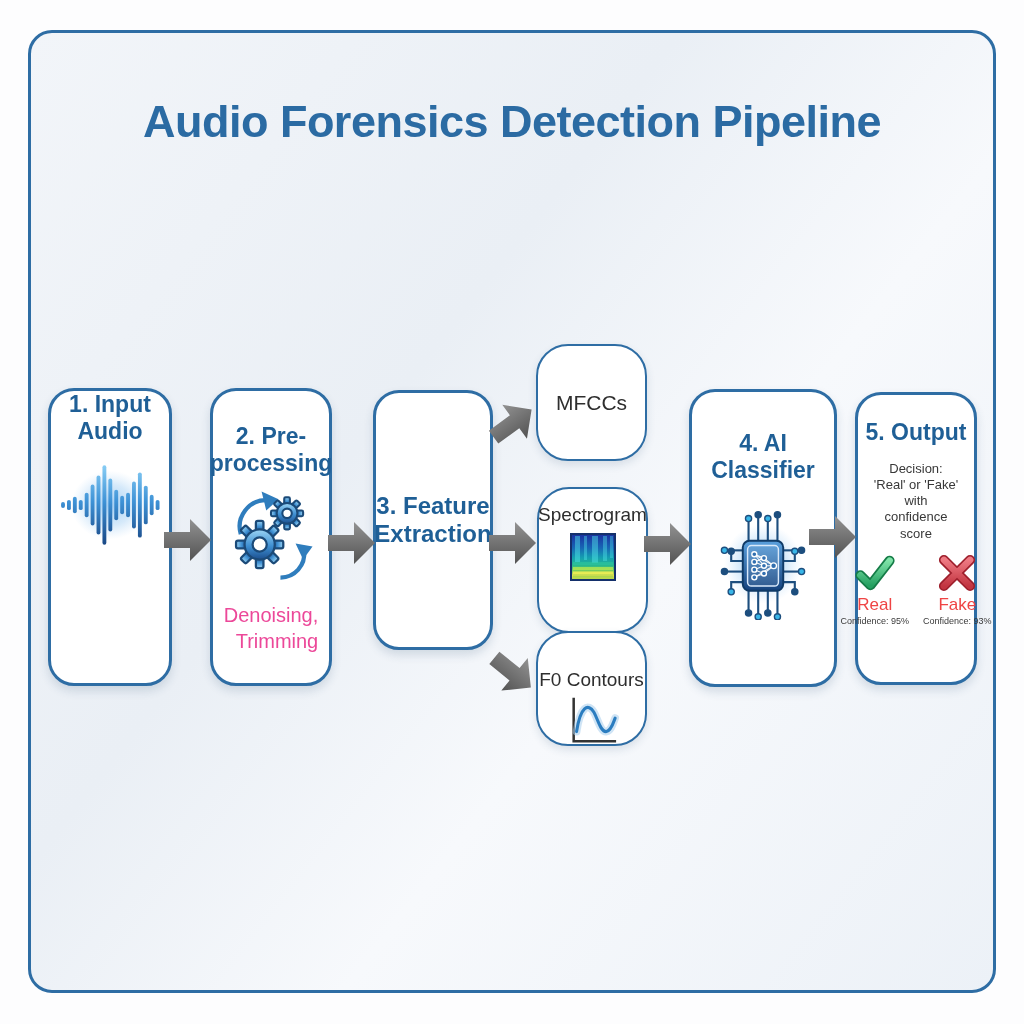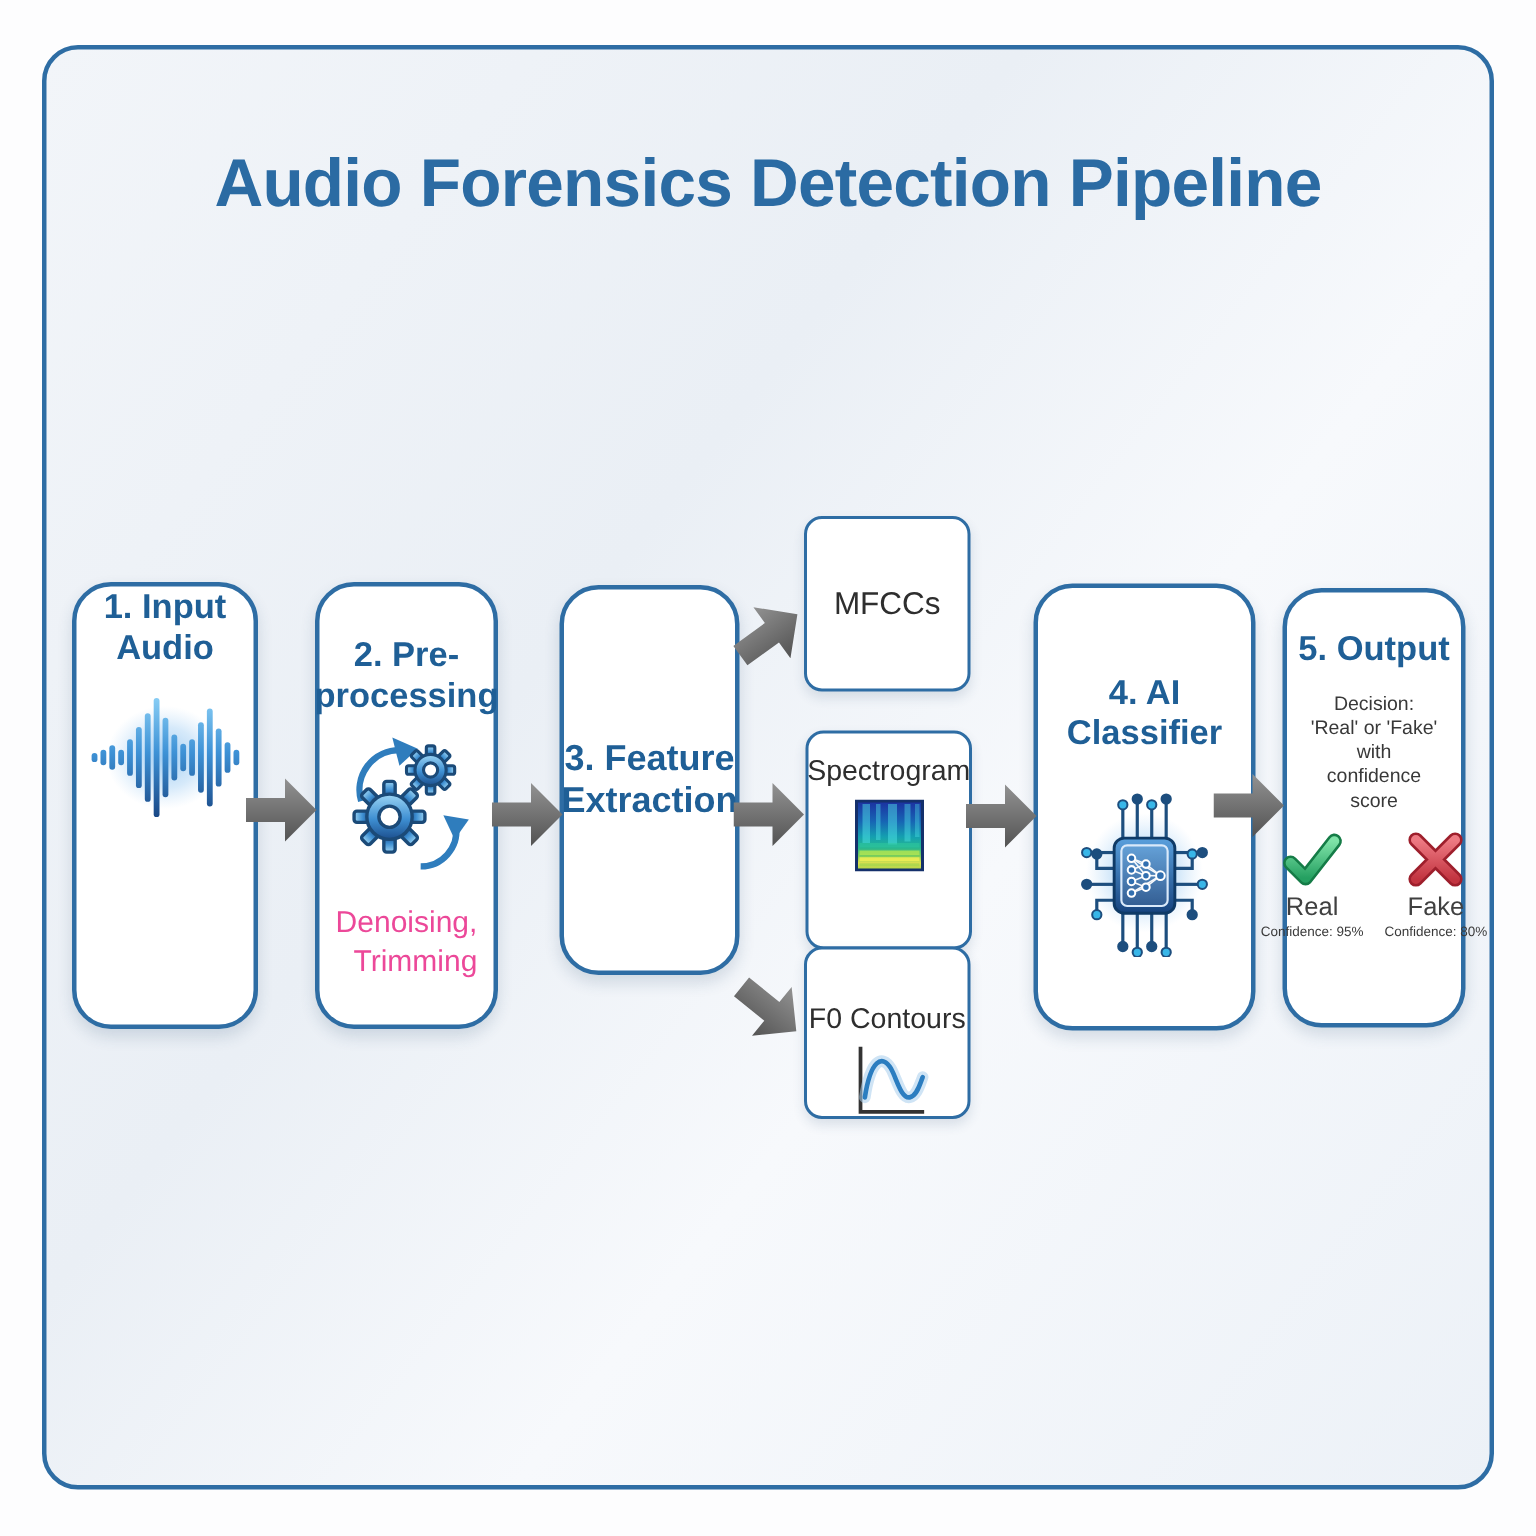--- a/index.html
+++ b/index.html
@@ -20,40 +20,40 @@
     color: #2b6ba3; letter-spacing: -0.5px; line-height: 1;
   }
   .stage {
     position: absolute; background: #ffffff;
     border: 3px solid #2e6da4; border-radius: 26px;
     box-shadow: 0 5px 10px rgba(40,75,115,0.16);
     display: flex; flex-direction: column; align-items: center;
   }
   .feature {
     position: absolute; background: #ffffff;
-    border: 2.5px solid #2e6da4; border-radius: 12px;
+    border: 2.5px solid #2e6da4; border-radius: 32px;
     box-shadow: 0 4px 8px rgba(40,75,115,0.14);
     display: flex; flex-direction: column; align-items: center;
   }
   .stage-label {
     font-size: 23px; font-weight: 700; color: #1f5f96;
     text-align: center; line-height: 1.18; white-space: pre-line;
   }
   .sub-label {
     font-size: 20px; color: #ec4899; text-align: right;
     line-height: 1.28; white-space: pre-line;
   }
   .feature-label { font-size: 20px; color: #2e2e2e; text-align: center; }
   .decision {
     font-size: 13px; color: #383838; text-align: center;
     line-height: 1.24; white-space: pre-line; margin-top: 15px;
   }
   .results { display: flex; gap: 14px; margin-top: 11px; }
   .result { display: flex; flex-direction: column; align-items: center; }
-  .result-label { font-size: 17px; color: #404040; margin-top: 2px; }
+  .result-label { font-size: 17px; color: #ef4444; margin-top: 2px; }
   .result-conf { font-size: 9px; color: #3a3a3a; margin-top: 1px; white-space: nowrap; }
   .arrow { position: absolute; }
   .icon-wrap { line-height: 0; }
 </style>
 </head>
 <body>
 
 <div class="canvas">
 
   <svg width="0" height="0" style="position:absolute" aria-hidden="true">
@@ -210,21 +210,21 @@
     <div class="feature-label" style="font-size:19px">F0 Contours</div>
     <div class="icon-wrap" style="margin-top:2px">
       <svg width="62" height="54" viewBox="0 0 62 56">
         <path d="M12,5 L12,50 L56,50" stroke="#333333" stroke-width="2.6" fill="none"></path>
         <path d="M15,40 C19,14 27,10 33,20 C37,27 40,41 46,40 C51,39 53,31 55,26" stroke="#a7cdec" stroke-width="8" fill="none" opacity="0.55" stroke-linecap="round"></path>
         <path d="M15,40 C19,14 27,10 33,20 C37,27 40,41 46,40 C51,39 53,31 55,26" stroke="#2b7dc0" stroke-width="3.2" fill="none" stroke-linecap="round"></path>
       </svg>
     </div>
   </div>
 
-  <div class="stage" style="left:689px;top:389px;width:148px;height:298px;padding-top:56px">
+  <div class="stage" style="left:689px;top:389px;width:148px;height:298px;padding-top:38px">
     <div class="stage-label">4. AI
 Classifier</div>
     <div class="icon-wrap" style="margin-top:16px">
       <svg width="106" height="120" viewBox="0 0 110 124">
         <ellipse cx="55" cy="66" rx="54" ry="55" fill="url(#gradGlow)"></ellipse>
         <g stroke="#1d4e7e" stroke-width="2.2" fill="none">
           <polyline points="40,42 40,22"></polyline> 
             <polyline points="50,42 50,18"></polyline>
           <polyline points="60,42 60,22"></polyline> 
             <polyline points="70,42 70,18"></polyline>
@@ -310,21 +310,21 @@
         <span class="result-conf">Confidence: 95%</span>
       </div>
       <div class="result">
         <span class="icon-wrap">
           <svg width="44" height="40" viewBox="0 0 56 52">
             <path d="M11,9 L45,43 M45,9 L11,43" stroke="#9e1f2c" stroke-width="13" fill="none" stroke-linecap="round"></path>
             <path d="M11,9 L45,43 M45,9 L11,43" stroke="url(#gradCross)" stroke-width="8.5" fill="none" stroke-linecap="round"></path>
           </svg>
         </span>
         <span class="result-label">Fake</span>
-        <span class="result-conf">Confidence: 80%</span>
+        <span class="result-conf">Confidence: 93%</span>
       </div>
     </div>
   </div>
 
   <div class="arrow" style="left:164px;top:518px;width:48px;height:44px">
     <svg viewBox="0 0 48 44" width="100%" height="100%">
         <polygon points="0,14 26,14 26,1 47,22 26,43 26,30 0,30" fill="url(#gradArrow)"></polygon>
       </svg>
   </div>
   <div class="arrow" style="left:328px;top:521px;width:48px;height:44px">

